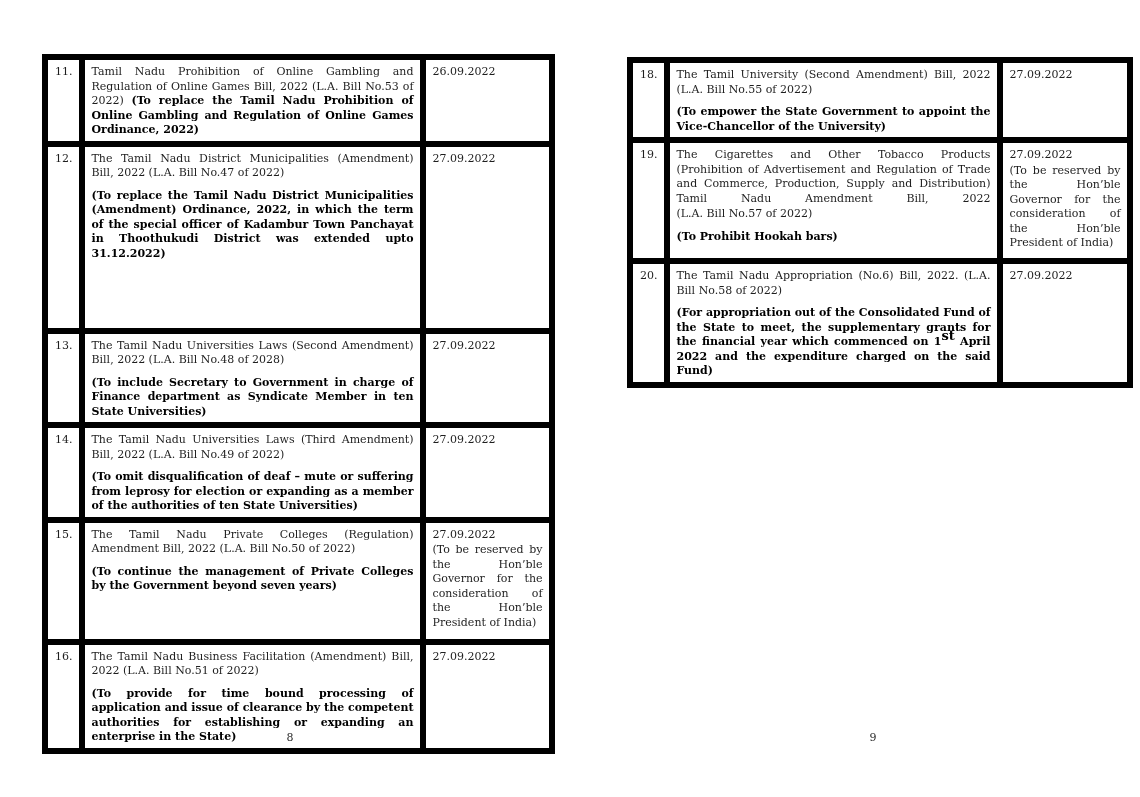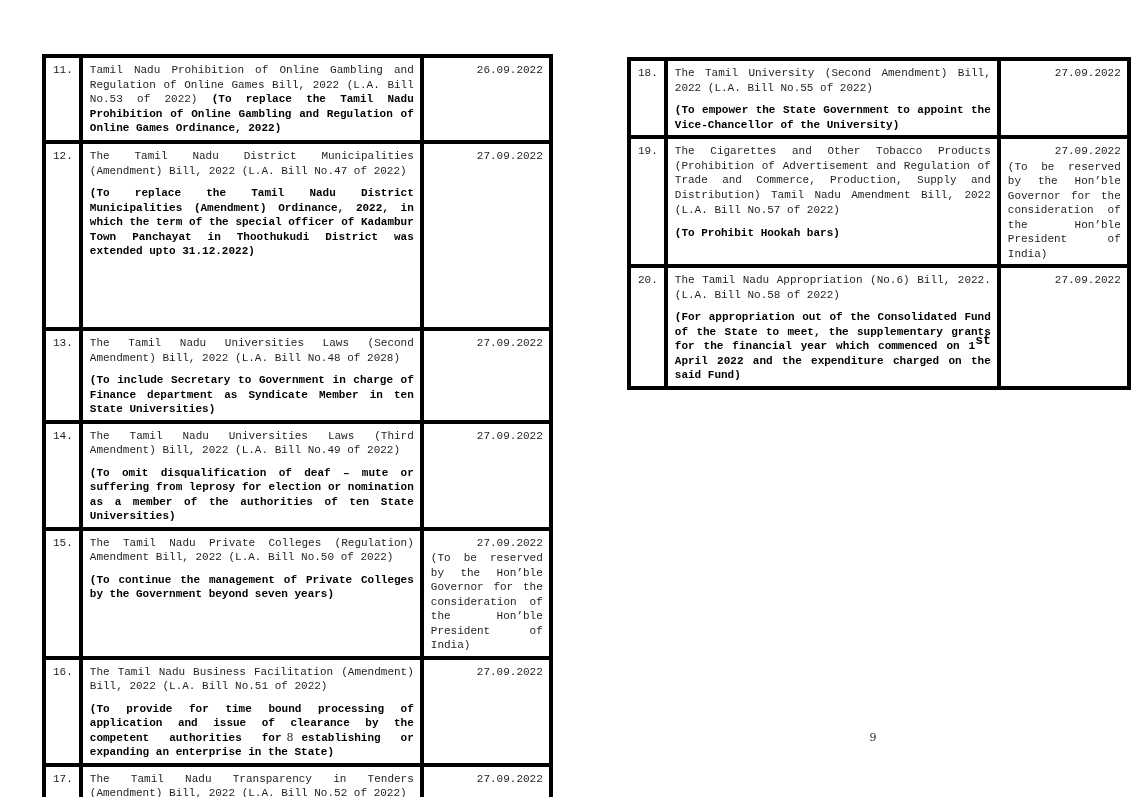--- a/index.html
+++ b/index.html
@@ -5,33 +5,32 @@
   html,body{margin:0;padding:0;background:#ffffff;}
   .sheet{
     position:relative;width:1140px;height:797px;background:#ffffff;
     font-family:"DejaVu Serif", serif;color:#1e1e1e;overflow:hidden;
   }
   .tbl-wrap{position:absolute;}
   .tbl-wrap.left{left:42px;top:54px;}
   .tbl-wrap.right{left:627px;top:57px;}
   table.bills{border-collapse:collapse;table-layout:fixed;}
   table.bills td{
-    border:4px solid #000000;vertical-align:top;
+    border:6px solid #000000;vertical-align:top;
     font-size:11px;line-height:14.5px;
     padding:5px 6px 3px 7px;
-    font-family:Liberation Mono, monospace;
   }
   td.num{text-align:center;padding-left:1px;padding-right:1px;}
   td.desc p{margin:0;text-align:justify;}
   td.desc p + p{margin-top:8px;}
   td.desc p.tight{margin-top:1px;}
   td.desc p.justify-last{text-align-last:justify;}
   .bold{font-weight:bold;color:#000;}
   td.date{text-align:center;}
-  .date-value{text-align:right;}
+  .date-value{text-align:left;}
   .date-note{margin-top:1px;text-align:justify;}
   td.desc sup, td.date sup{font-size:13px;vertical-align:super;line-height:0;}
   .page-num{
     position:absolute;top:731px;font-size:11px;text-align:center;
     font-family:"DejaVu Serif", serif;color:#2a2a2a;
   }
   .page-num.left{left:42px;width:496px;}
   .page-num.right{left:627px;width:492px;}
 </style>
 </head>
@@ -73,21 +72,21 @@
               <p><span class="bold">(To include Secretary to Government in charge of Finance department as Syndicate Member in ten State Universities)</span></p>
             </td>
             <td class="date">
               <div class="date-value">27.09.2022</div>
             </td>
           </tr>
           <tr style="height: 86px;">
             <td class="num">14.</td>
             <td class="desc">
               <p><span>The Tamil Nadu Universities Laws (Third Amendment) Bill, 2022 (L.A. Bill No.49 of 2022)</span></p>
-              <p><span class="bold">(To omit disqualification of deaf – mute or suffering from leprosy for election or nomination as a member of the authorities of ten State Universities)</span></p>
+              <p><span class="bold">(To omit disqualification of deaf – mute or suffering from leprosy for election or expanding as a member of the authorities of ten State Universities)</span></p>
             </td>
             <td class="date">
               <div class="date-value">27.09.2022</div>
             </td>
           </tr>
           <tr style="height: 122px;">
             <td class="num">15.</td>
             <td class="desc">
               <p><span>The Tamil Nadu Private Colleges (Regulation) Amendment Bill, 2022 (L.A. Bill No.50 of 2022)</span></p>
               <p><span class="bold">(To continue the management of Private Colleges by the Government beyond seven years)</span></p>
@@ -95,29 +94,20 @@
             <td class="date">
               <div class="date-value">27.09.2022</div>
               <div class="date-note">(To be reserved by the Hon’ble Governor for the consideration of the Hon’ble President of India)</div>
             </td>
           </tr>
           <tr style="height: 98px;">
             <td class="num">16.</td>
             <td class="desc">
               <p><span>The Tamil Nadu Business Facilitation (Amendment) Bill, 2022 (L.A. Bill No.51 of 2022)</span></p>
               <p><span class="bold">(To provide for time bound processing of application and issue of clearance by the competent authorities for establishing or expanding an enterprise in the State)</span></p>
-            </td>
-            <td class="date">
-              <div class="date-value">27.09.2022</div>
-            </td>
-          </tr>
-          <tr style="height: 37px;">
-            <td class="num">17.</td>
-            <td class="desc">
-              <p><span>The Tamil Nadu Transparency in Tenders (Amendment) Bill, 2022 (L.A. Bill No.52 of 2022)</span></p>
             </td>
             <td class="date">
               <div class="date-value">27.09.2022</div>
             </td>
           </tr>
         </tbody>
     </table>
   </div>
 
   <div class="tbl-wrap right">

